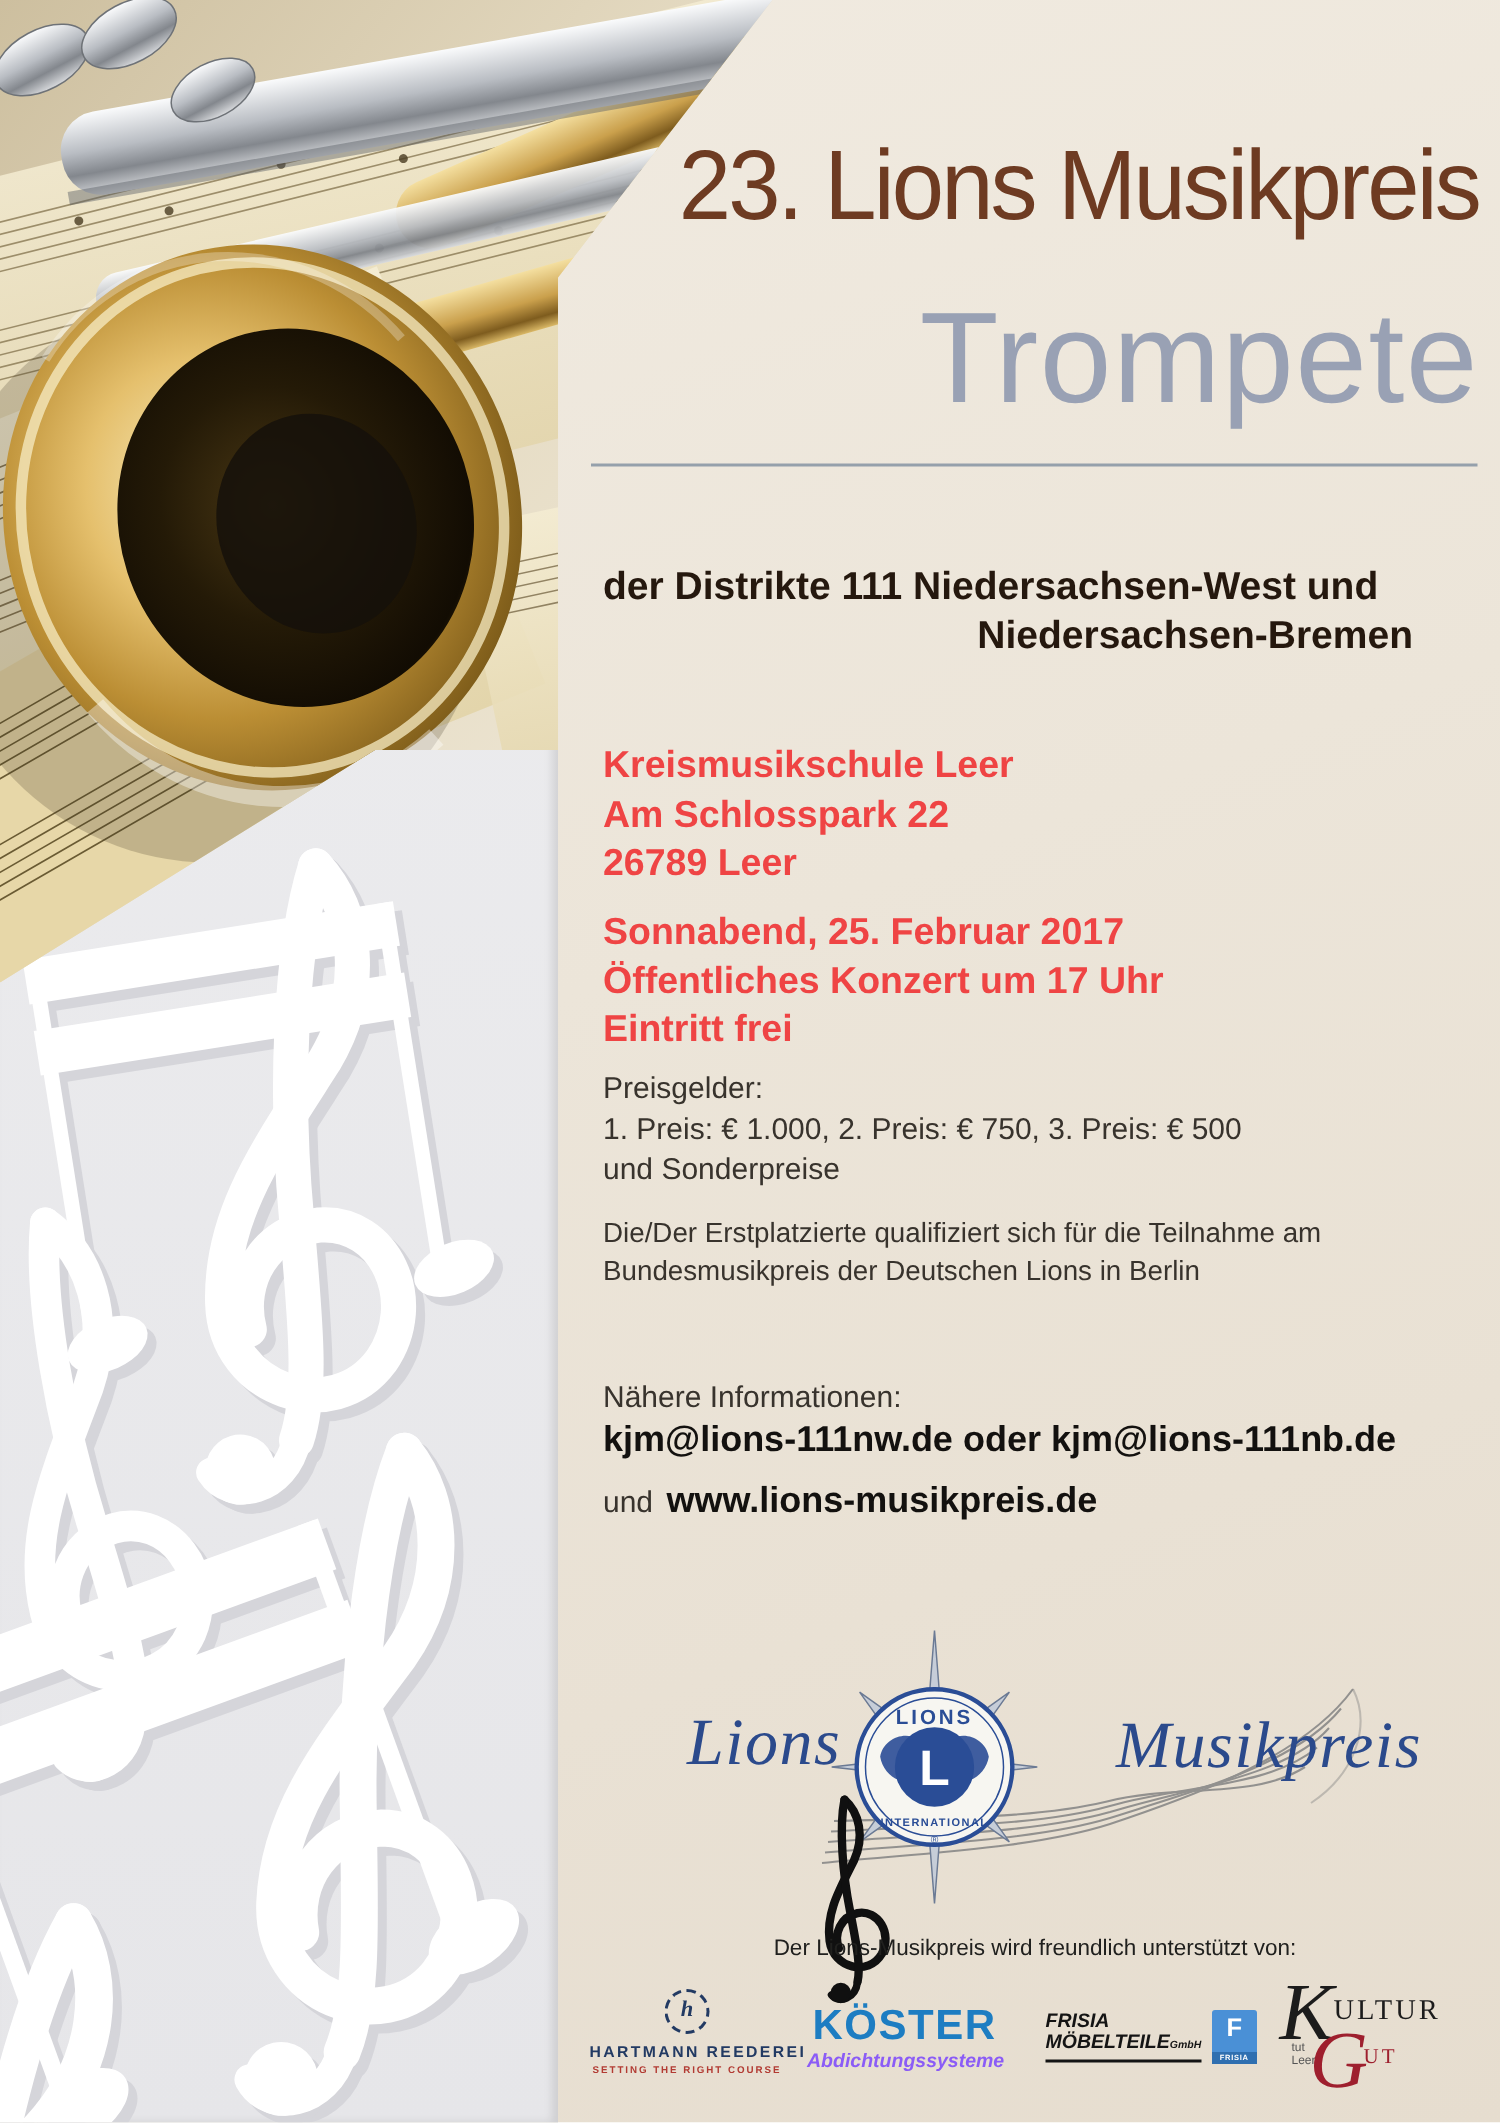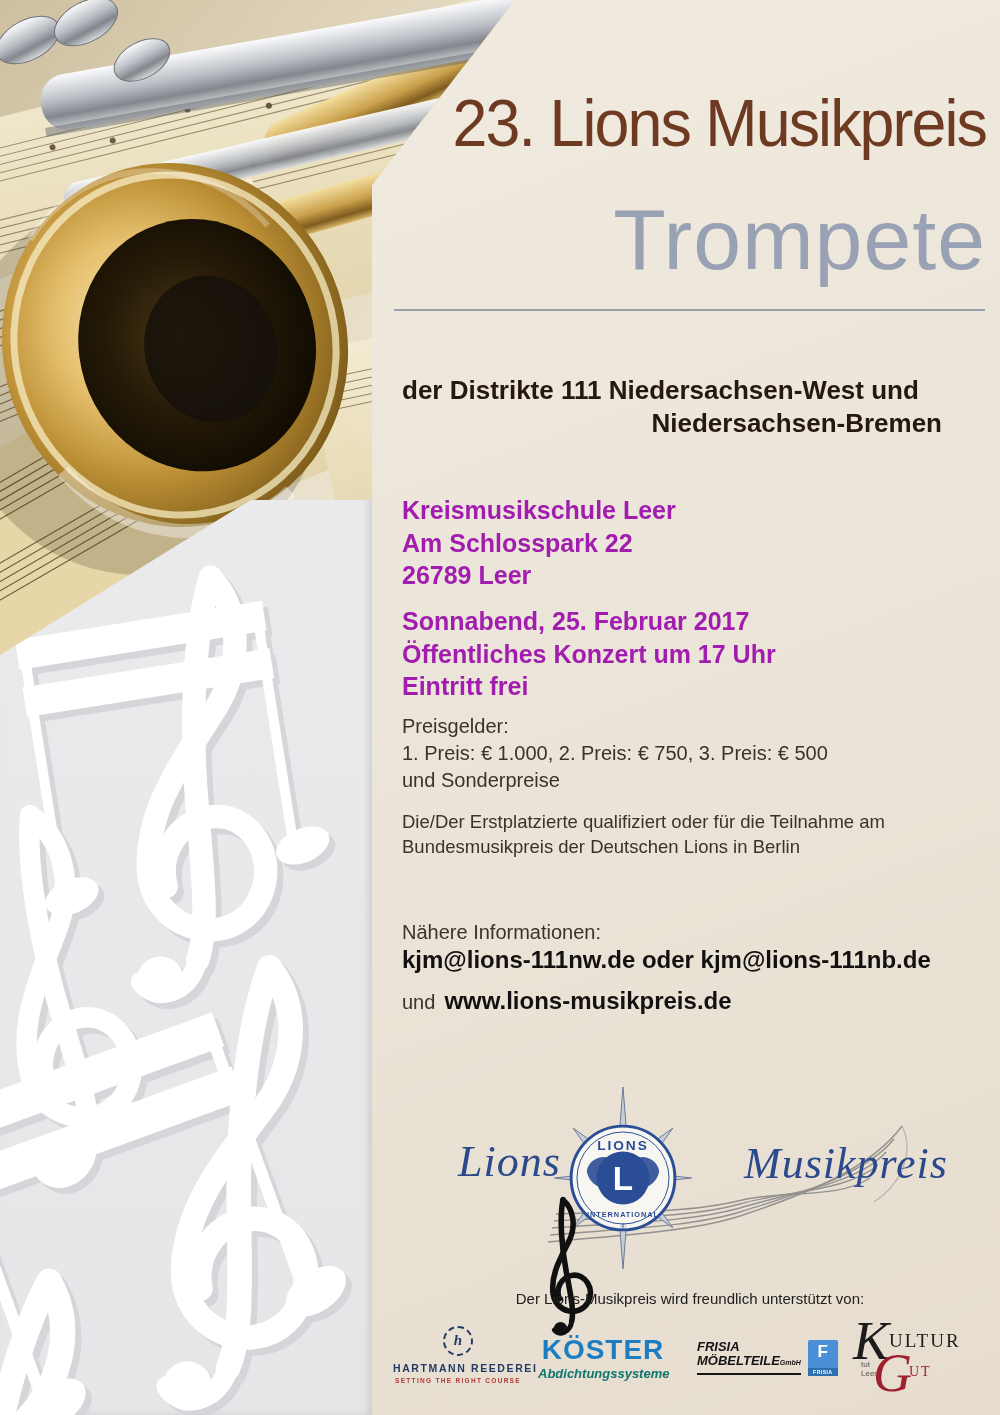--- a/index.html
+++ b/index.html
@@ -16,21 +16,21 @@
   .title{position:absolute;left:378px;top:90px;width:608px;text-align:right;
     font-size:66px;letter-spacing:-2px;color:#6e3b22;line-height:1;
     transform:scaleX(.95);transform-origin:right;}
   .subtitle{position:absolute;left:378px;top:196px;width:608px;text-align:right;
     font-size:86px;letter-spacing:1px;color:#99a1b4;line-height:1;}
   .rule{position:absolute;left:394px;top:309px;width:591px;height:2px;background:#95a0ab;}
   .district{position:absolute;left:402px;top:374px;width:540px;font-weight:bold;
     font-size:26px;color:#25180e;line-height:1.25;}
   .district .d2{text-align:right;}
   .block-bold{position:absolute;left:402px;font-size:25px;font-weight:bold;
-    color:#a21caf;line-height:1.3;}
+    color:#ef4444;line-height:1.3;}
   .venue{top:494px;} .event{top:605px;}
   .block-light{position:absolute;left:402px;font-size:20px;color:#38332d;line-height:1.36;}
   .prizes{top:713px;} .qual{top:809px;font-size:18.5px;} .info-label{top:919px;}
   .emails{position:absolute;left:402px;top:946px;font-size:24px;font-weight:bold;color:#13110f;}
   .website{position:absolute;left:402px;top:987px;display:flex;align-items:baseline;gap:9px;}
   .website .und{font-size:20px;color:#38332d;}
   .website .site{font-size:24px;font-weight:bold;color:#13110f;}
   .logo-word{position:absolute;font-family:"Liberation Serif",serif;font-style:italic;
     font-size:44px;color:#2b4a8c;letter-spacing:1px;}
   .logo-lions{left:458px;top:1136px;}
@@ -41,21 +41,21 @@
   .sponsors-heading{position:absolute;left:380px;top:1290px;width:620px;text-align:center;
     font-size:15px;color:#20201e;}
   .hart{position:absolute;left:393px;top:1326px;width:130px;text-align:center;color:#223a63;}
   .hart .mark{width:26px;height:26px;border:2px dashed #223a63;border-radius:50%;
     margin:0 auto;font-family:"Liberation Serif",serif;font-style:italic;font-weight:bold;
     font-size:15px;line-height:24px;}
   .hart .l1{font-size:10.5px;letter-spacing:1.6px;font-weight:bold;margin-top:6px;white-space:nowrap;}
   .hart .l2{font-size:6.5px;letter-spacing:1.3px;color:#b23b33;margin-top:3px;font-weight:bold;white-space:nowrap;}
   .koe{position:absolute;left:538px;top:1334px;width:130px;text-align:center;}
   .koe .l1{font-size:28px;font-weight:800;color:#1d7dc2;letter-spacing:1px;}
-  .koe .l2{font-size:13px;font-style:italic;font-weight:bold;color:#0f766e;}
+  .koe .l2{font-size:13px;font-style:italic;font-weight:bold;color:#8b5cf6;}
   .fri{position:absolute;left:697px;top:1340px;display:flex;gap:7px;align-items:flex-start;}
   .fri .txt{border-bottom:2px solid #141414;padding-bottom:4px;color:#141414;
     font-weight:800;font-style:italic;font-size:13px;line-height:1.1;white-space:nowrap;}
   .fri .gmbh{font-size:7px;font-weight:bold;}
   .fri .sq{width:30px;height:36px;background:#4a90d6;border-radius:2px;color:#fff;
     display:flex;flex-direction:column;align-items:center;justify-content:space-between;
     padding-top:3px;box-sizing:border-box;}
   .fri .sq .f{font-size:17px;font-weight:800;line-height:1;}
   .fri .sq .lbl{font-size:5px;font-weight:bold;letter-spacing:.5px;background:#2f6fb0;
     width:100%;text-align:center;padding:1px 0;}
@@ -237,21 +237,21 @@
     <div>Eintritt frei</div>
   </div>
 
   <div class="block-light prizes">
     <div>Preisgelder:</div>
     <div>1. Preis: € 1.000, 2. Preis: € 750, 3. Preis: € 500</div>
     <div>und Sonderpreise</div>
   </div>
 
   <div class="block-light qual">
-    <div>Die/Der Erstplatzierte qualifiziert oder für die Teilnahme am</div>
+    <div>Die/Der Erstplatzierte qualifiziert sich für die Teilnahme am</div>
     <div>Bundesmusikpreis der Deutschen Lions in Berlin</div>
   </div>
 
   <div class="block-light info-label">Nähere Informationen:</div>
   <div class="emails">kjm@lions-111nw.de oder kjm@lions-111nb.de</div>
   <div class="website">
     <span class="und">und</span>
     <span class="site">www.lions-musikpreis.de</span>
   </div>
 

